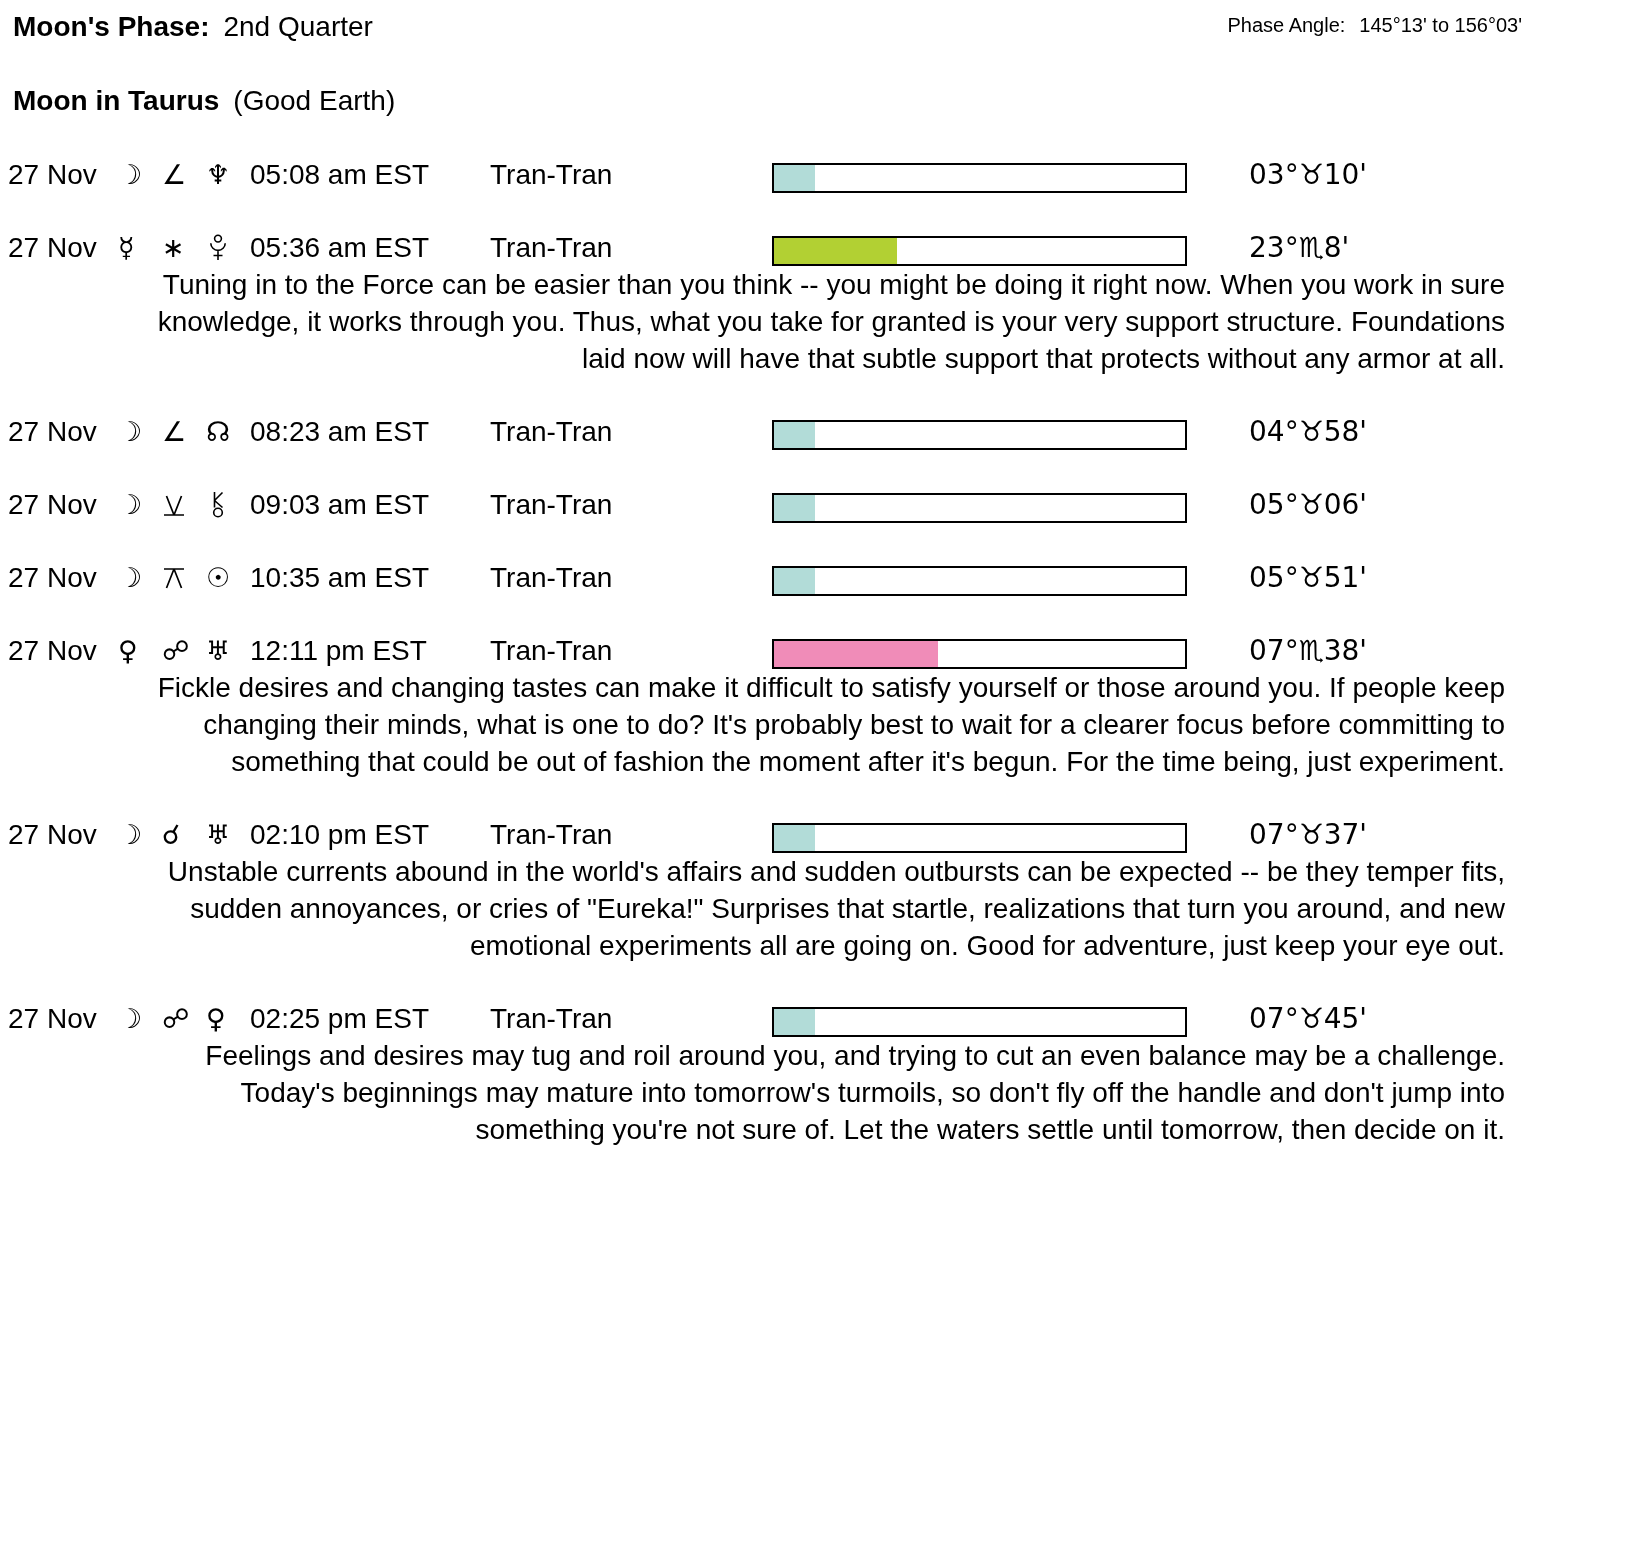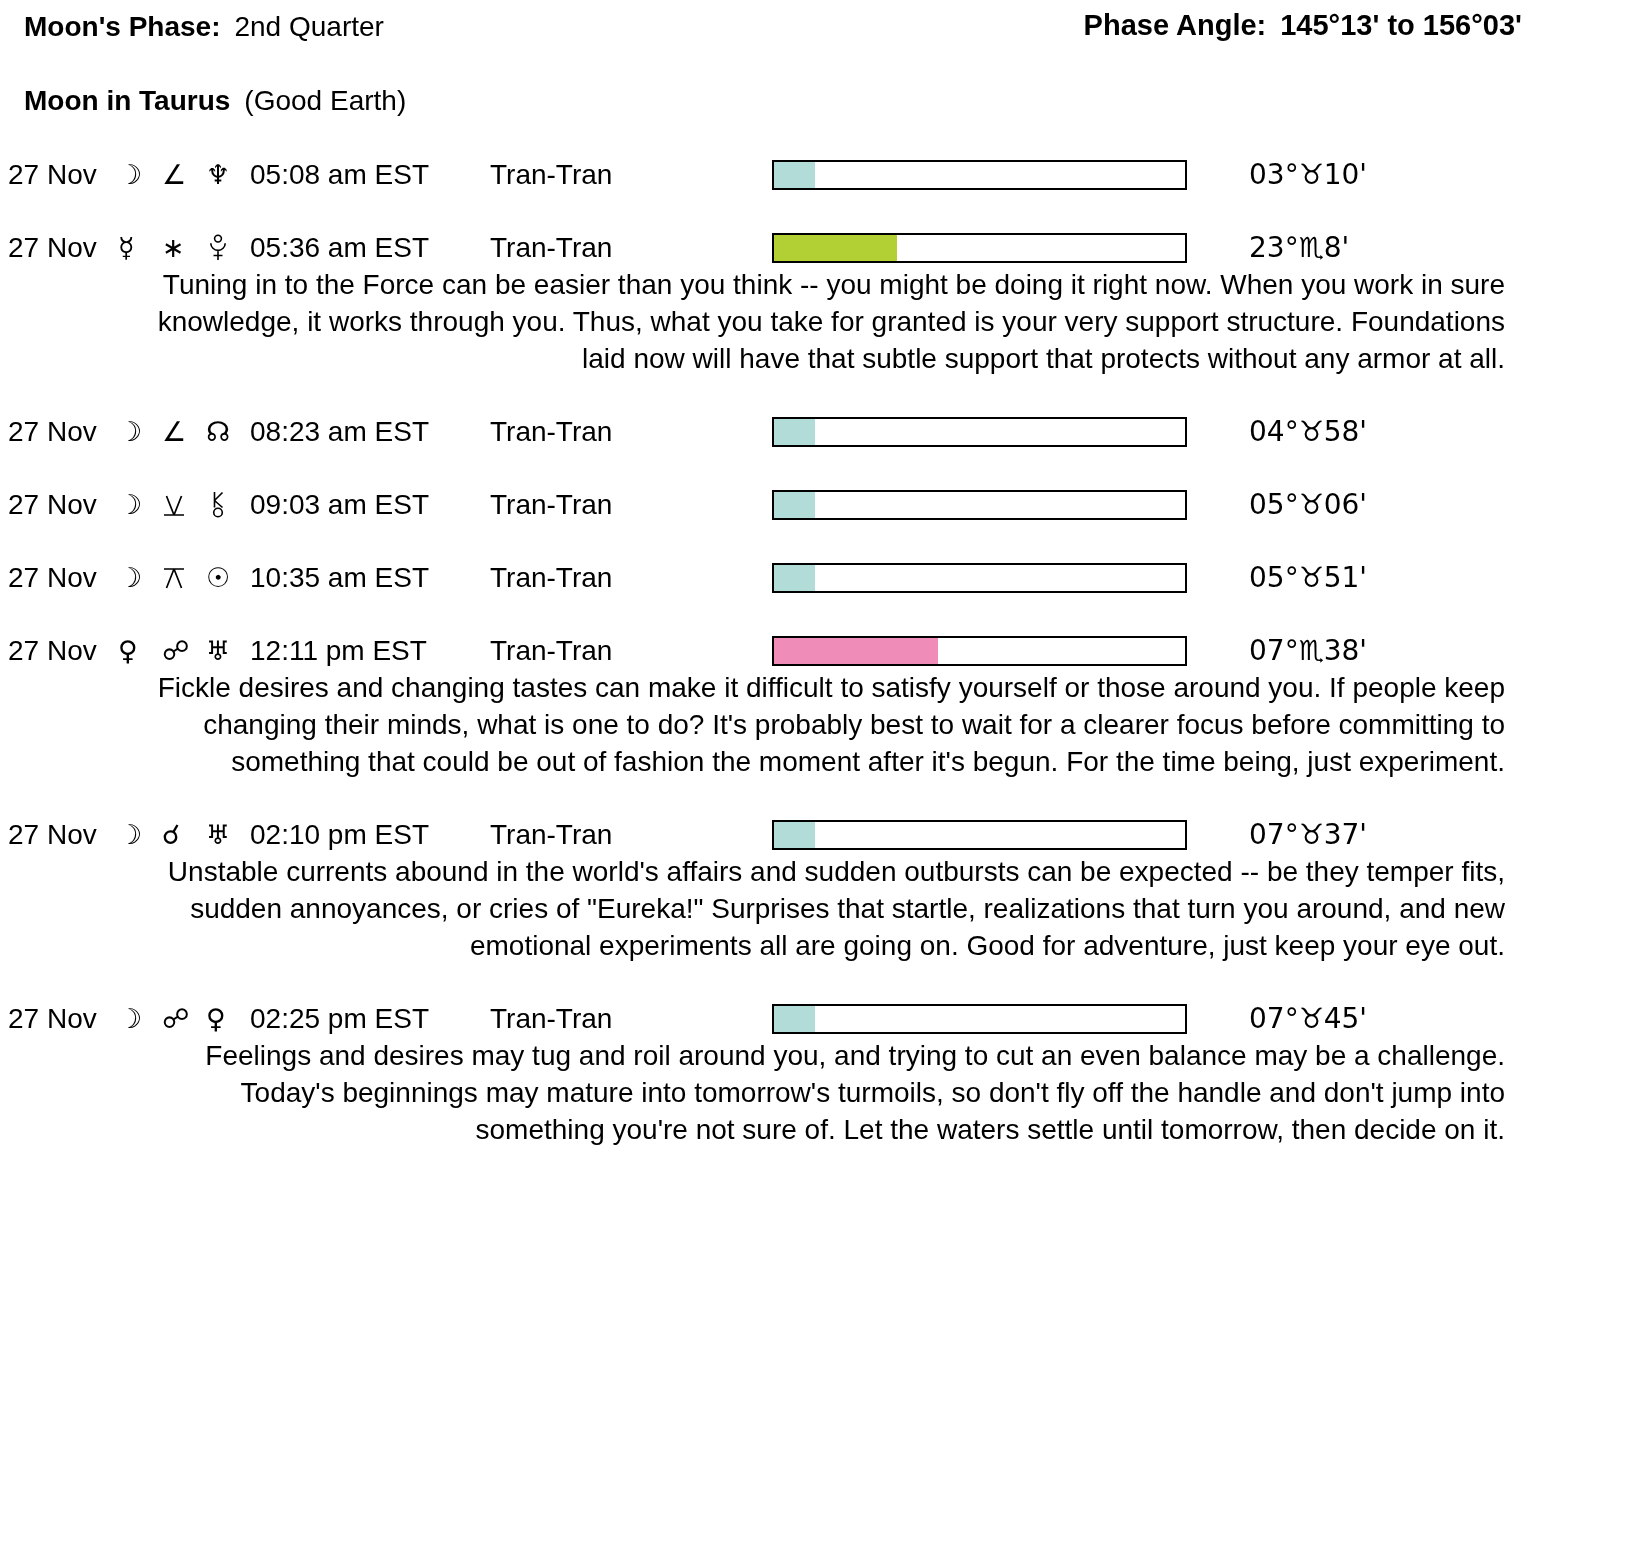--- a/index.html
+++ b/index.html
@@ -9,43 +9,42 @@
     min-height:1568px;
     box-sizing:border-box;
     padding:8px 0 20px 8px;
     background:#ffffff;
     color:#000000;
     font-family:"Liberation Sans", sans-serif;
     font-size:28px;
     line-height:37px;
     overflow:hidden;
   }
-  .hdr-line{margin:0 0 37px 16px;}
+  .hdr-line{margin:0 0 37px 5px;}
   .hdr-line b{font-weight:700;}
   .phase-angle{
     position:absolute;
     top:10px;
     right:112px;
-    font-size:29px;
+    font-size:20px;
     line-height:30px;
     white-space:nowrap;
-    font-weight:bold;
   }
   .sep{display:inline-block;width:14px;}
   .title{
     width:1510px;
     text-align:center;
     font-weight:700;
     margin-top:92px;
     white-space:nowrap;
   }
   .aspects{margin-top:21px;}
   .aspect-block{margin-top:36px;}
   .aspect-block:first-child{margin-top:0;}
-  .aspect-row{display:flex;align-items:center;height:37px;margin-top:11px;}
+  .aspect-row{display:flex;align-items:flex-end;height:37px;margin-top:11px;}
   .col{flex:0 0 auto;}
   .col.date{width:110px;}
   .col.glyphs{width:132px;display:flex;}
   .glyph-cell{
     width:44px;
     display:inline-flex;
     align-items:center;
     font-family:"DejaVu Sans", sans-serif;
     font-size:27px;
   }

